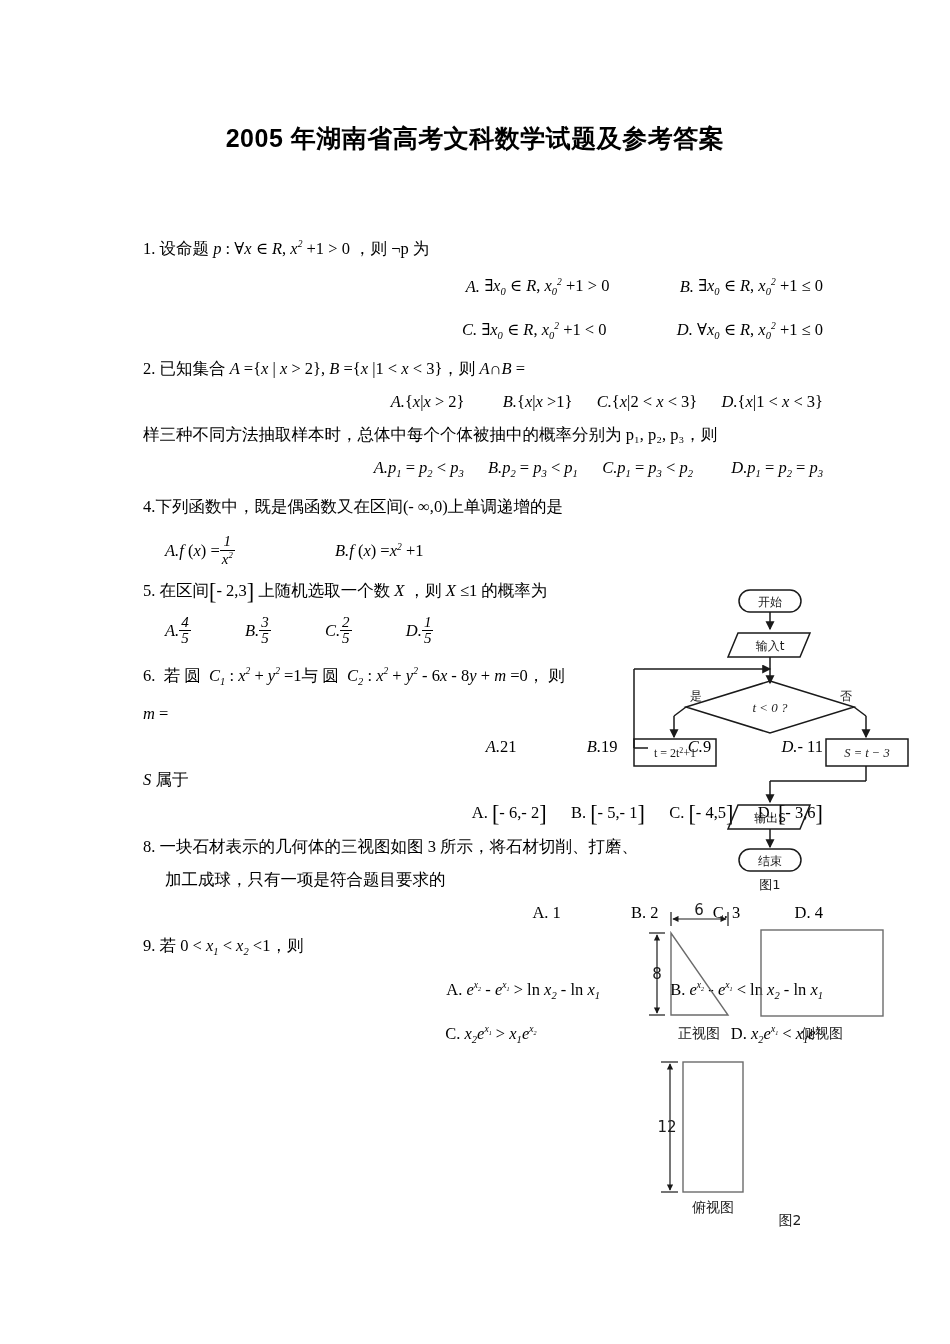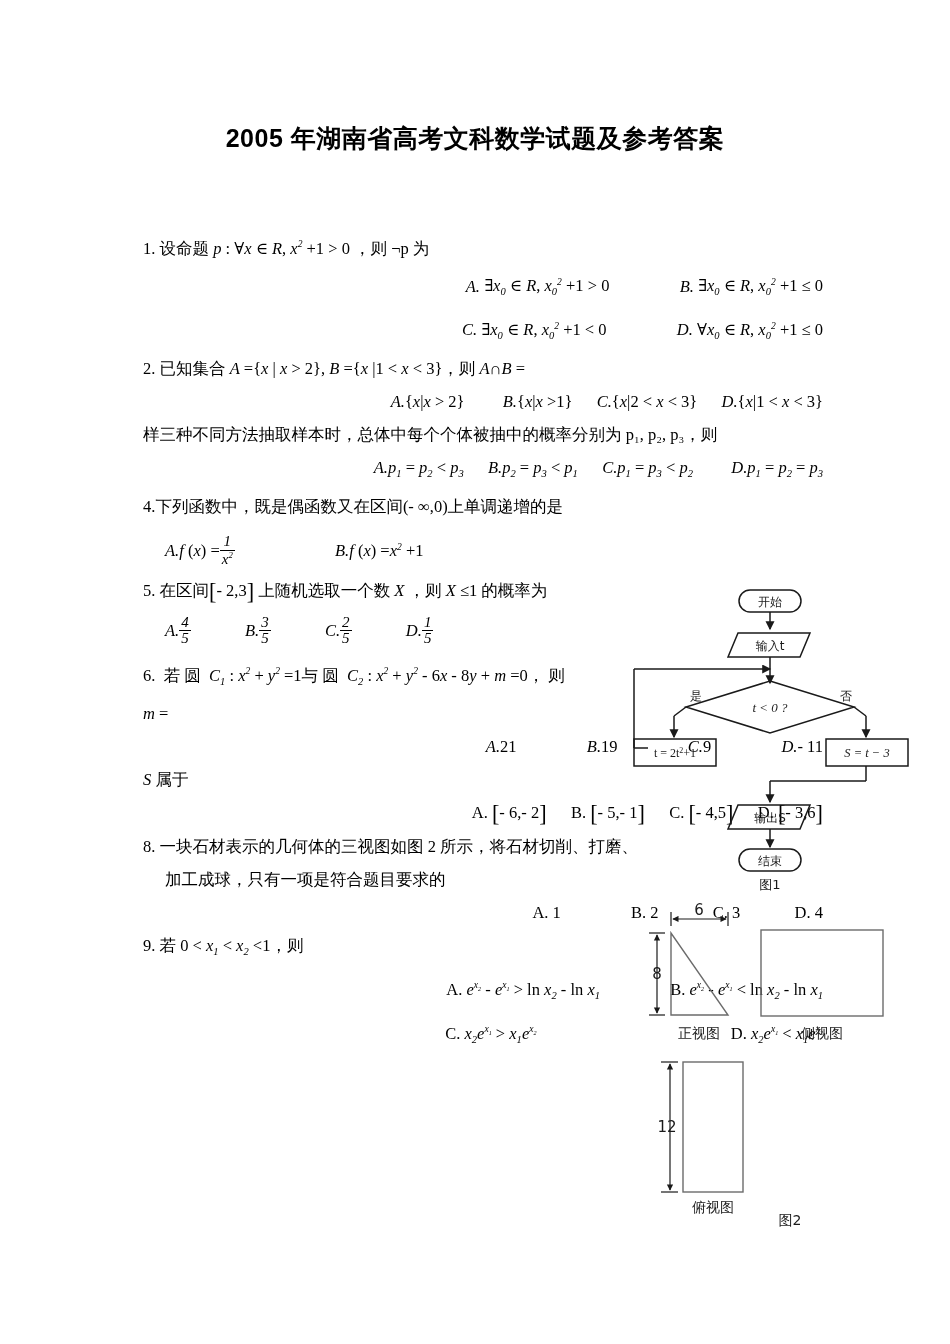--- a/index.html
+++ b/index.html
@@ -196,21 +196,21 @@
       <span class="gap-s"></span>
       <span>B.</span> <span><span class="bk">[</span>- 5,- 1<span class="bk">]</span></span>
       <span class="gap-s"></span>
       <span>C.</span> <span><span class="bk">[</span>- 4,5<span class="bk">]</span></span>
       <span class="gap-s"></span>
       <span>D.</span> <span><span class="bk">[</span>- 3,6<span class="bk">]</span></span>
     </div>
 
     <div class="qwrap">
       <span>8.</span>
-      <span>一块石材表示的几何体的三视图如图 2 所示，将石材切削、打磨、</span>
+      <span>一块石材表示的几何体的三视图如图 3 所示，将石材切削、打磨、</span>
     </div>
     <div class="qwrap" style="padding-left:22px">
       <span>加工成球，只有一项是符合题目要求的</span>
     </div>
     <div class="opts">
       <span>A.</span> <span>1</span>
       <span class="gap-xl"></span>
       <span>B.</span> <span>2</span>
       <span class="gap-l"></span>
       <span>C.</span> <span>3</span>

